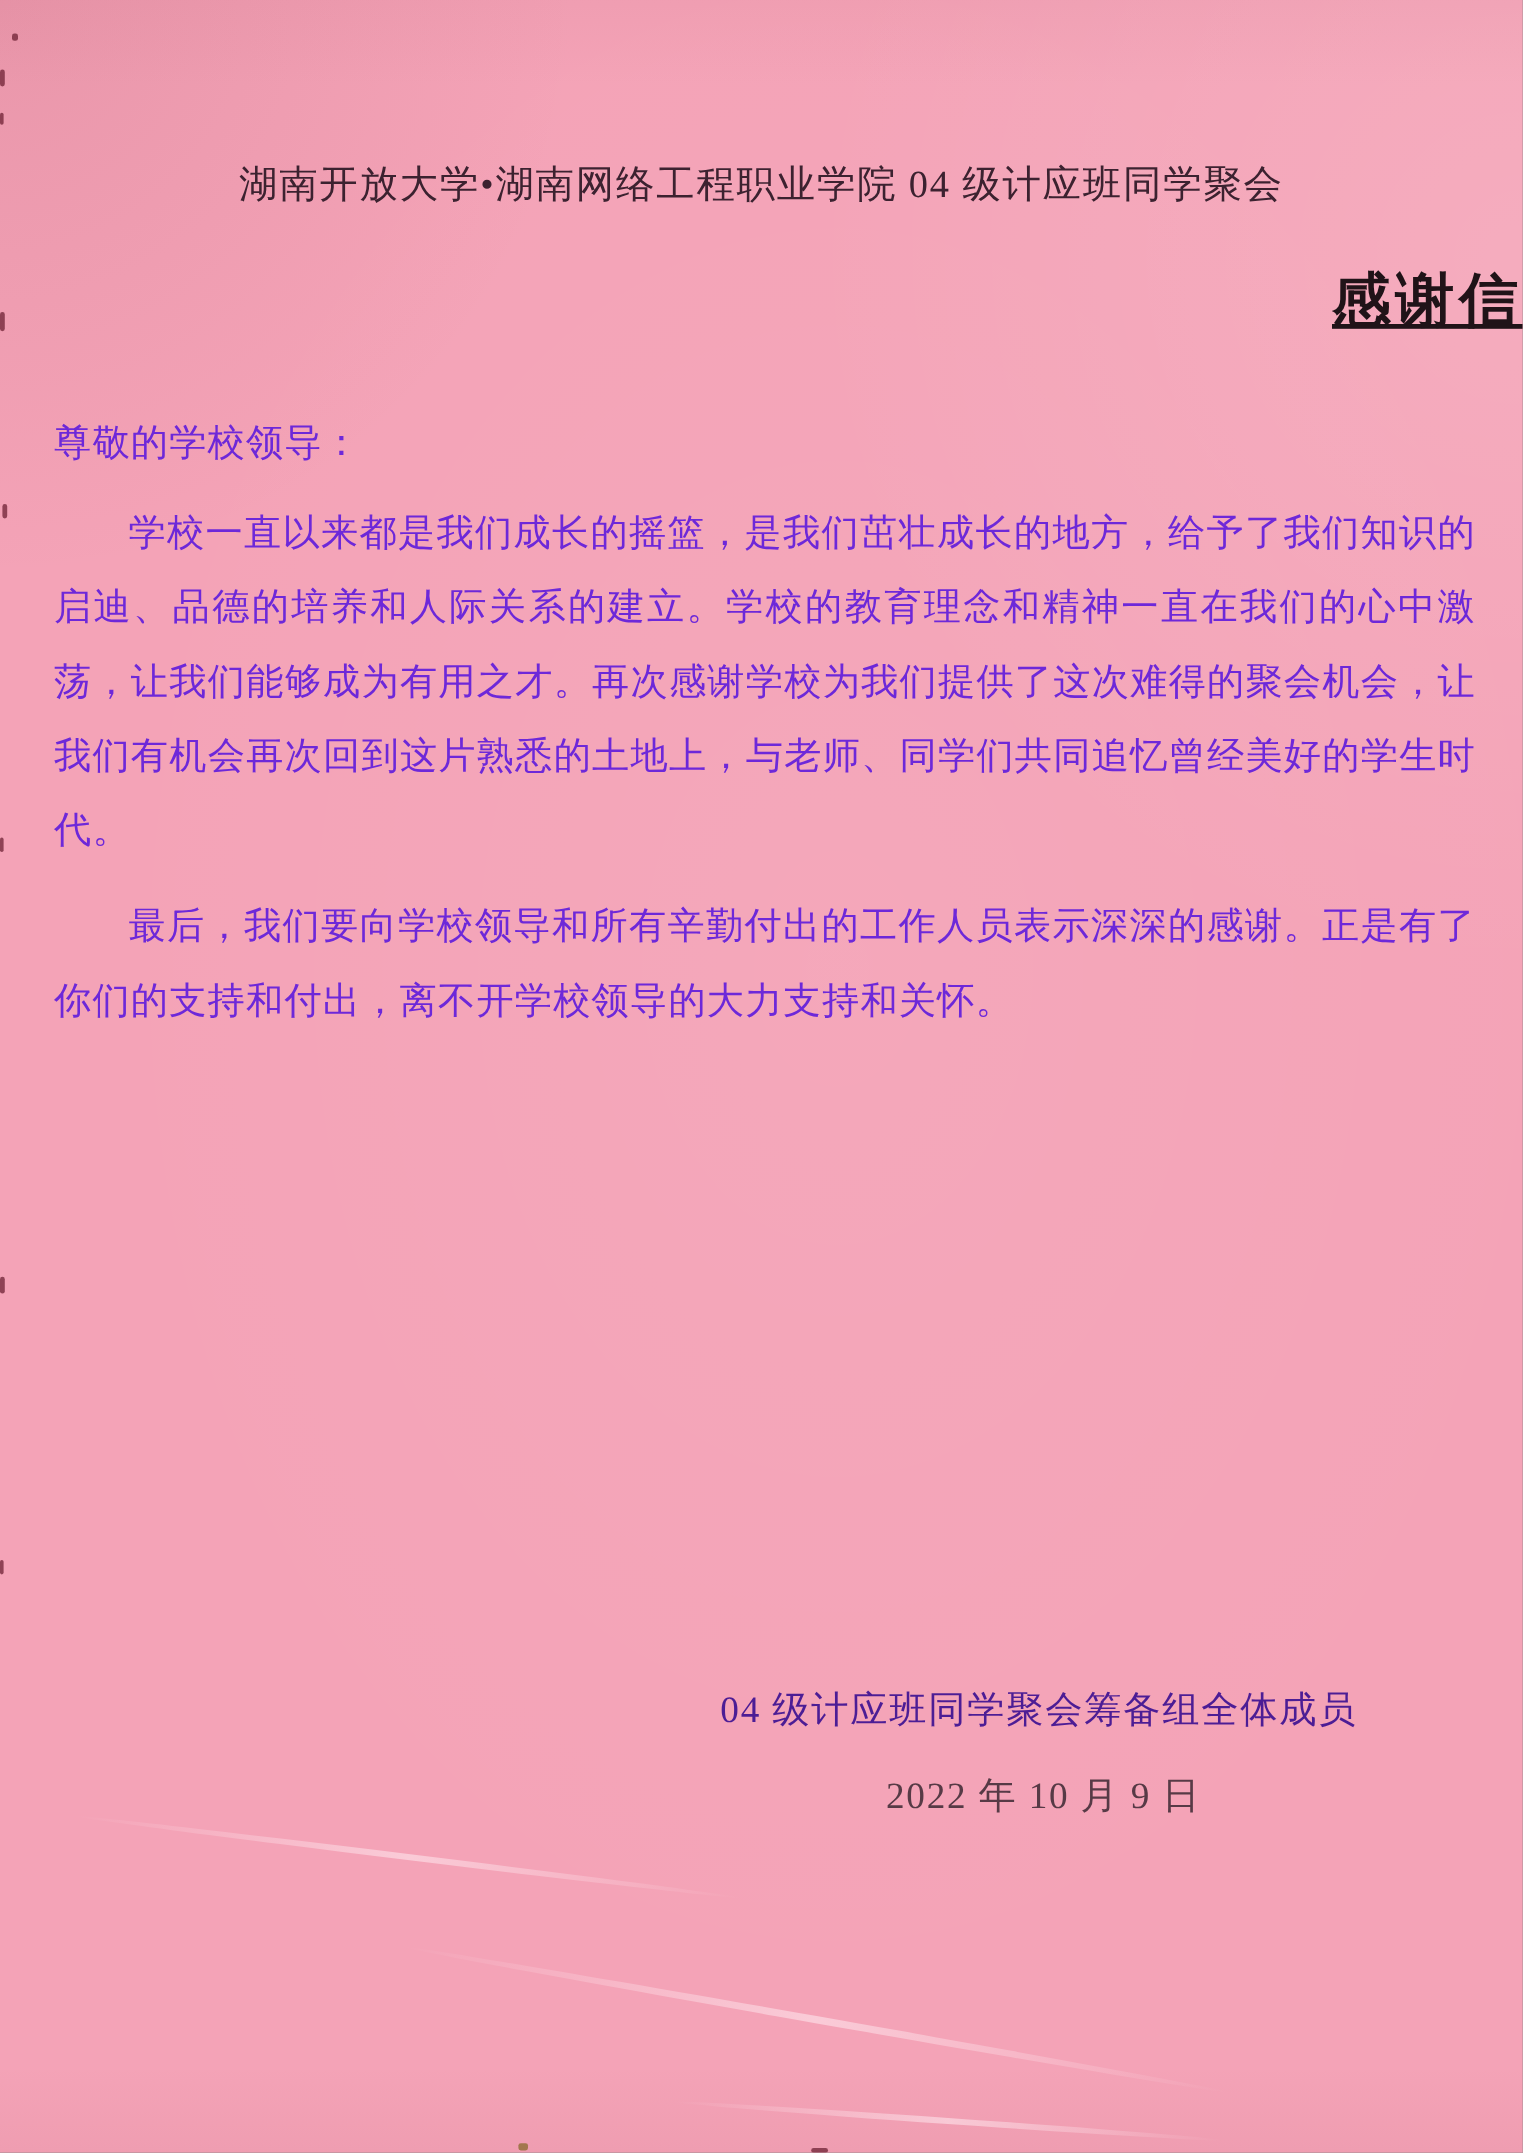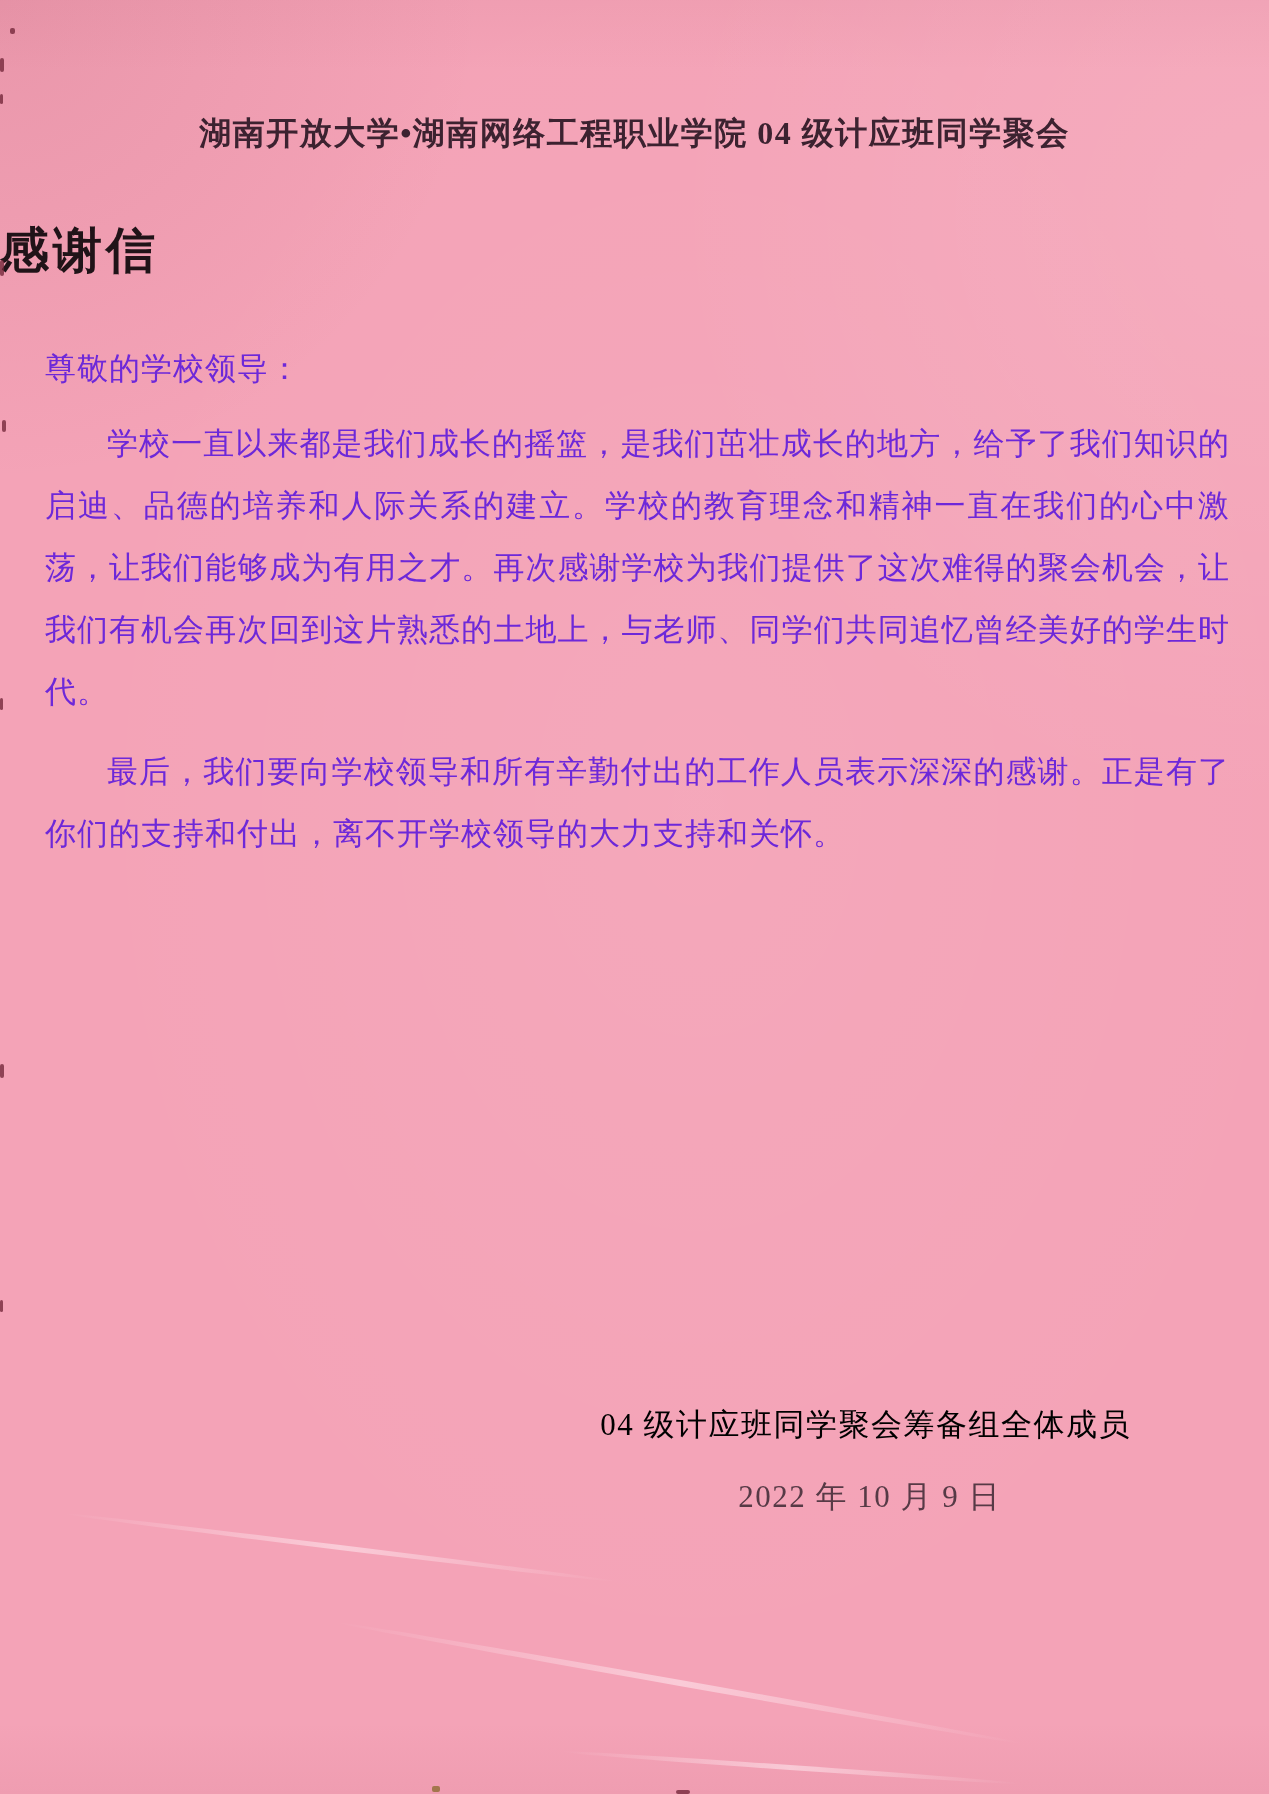--- a/index.html
+++ b/index.html
@@ -23,41 +23,42 @@
     inset: 0;
     pointer-events: none;
     background:
       radial-gradient(circle at 0% 0%, rgba(140,40,60,0.10), transparent 22%),
       radial-gradient(circle at 100% 12%, rgba(255,255,255,0.10), transparent 30%),
       radial-gradient(ellipse at 55% 45%, rgba(255,255,255,0.05), transparent 65%),
       linear-gradient(180deg, rgba(160,60,80,0.05) 0%, transparent 4%, transparent 96%, rgba(160,60,80,0.06) 100%);
   }
   .letter-header {
     position: absolute;
-    top: 112px;
+    top: 132px;
     left: 0;
     right: 0;
     text-align: center;
     font-size: 32px;
-    font-weight: bold;
+    font-weight: normal;
     letter-spacing: 1.5px;
     color: #3c2230;
   }
   .letter-title {
     position: absolute;
     top: 218px;
     left: 0;
     right: 0;
     margin: 0;
-    text-align: left;
+    text-align: right;
     font-family: "Liberation Sans", "DejaVu Sans", sans-serif;
     font-size: 49px;
     font-weight: bold;
     letter-spacing: 4px;
     color: #201318;
+    text-decoration: underline;
   }
   .letter-body {
     position: absolute;
     top: 338px;
     left: 45px;
     right: 39px;
     color: #6d28d9;
     font-size: 31px;
     line-height: 62px;
     letter-spacing: 1px;
@@ -69,21 +70,21 @@
     margin: 0 0 18px 0;
     text-indent: 2em;
     text-align: justify;
   }
   .signature {
     position: absolute;
     top: 1404px;
     right: 138px;
     font-size: 31px;
     letter-spacing: 1.5px;
-    color: #000000;
+    color: #4c1d95;
   }
   .date {
     position: absolute;
     top: 1476px;
     right: 268px;
     font-size: 31px;
     letter-spacing: 1.5px;
     color: #573a46;
   }
   

